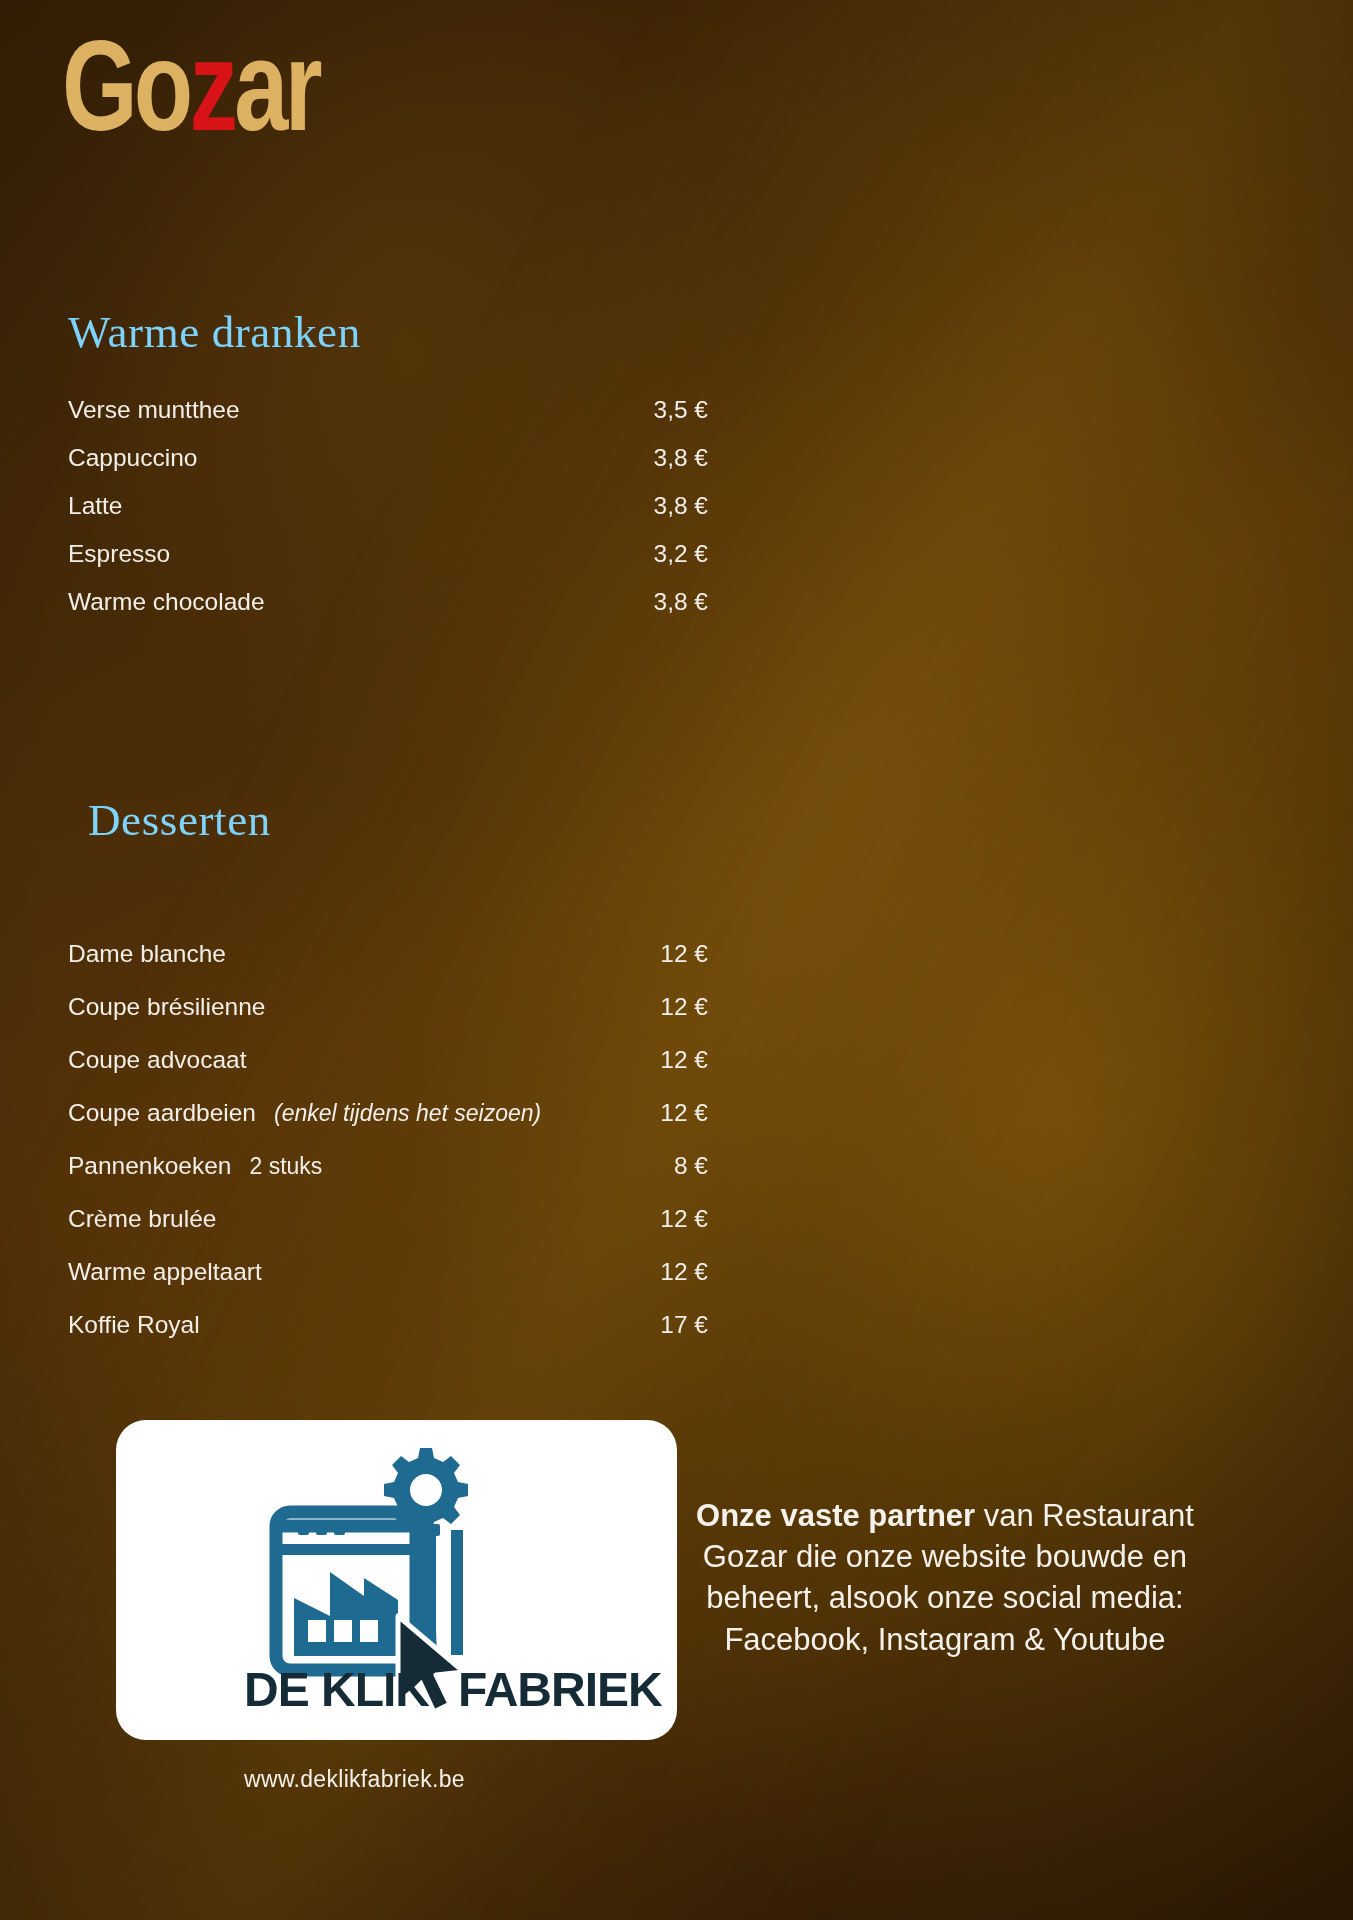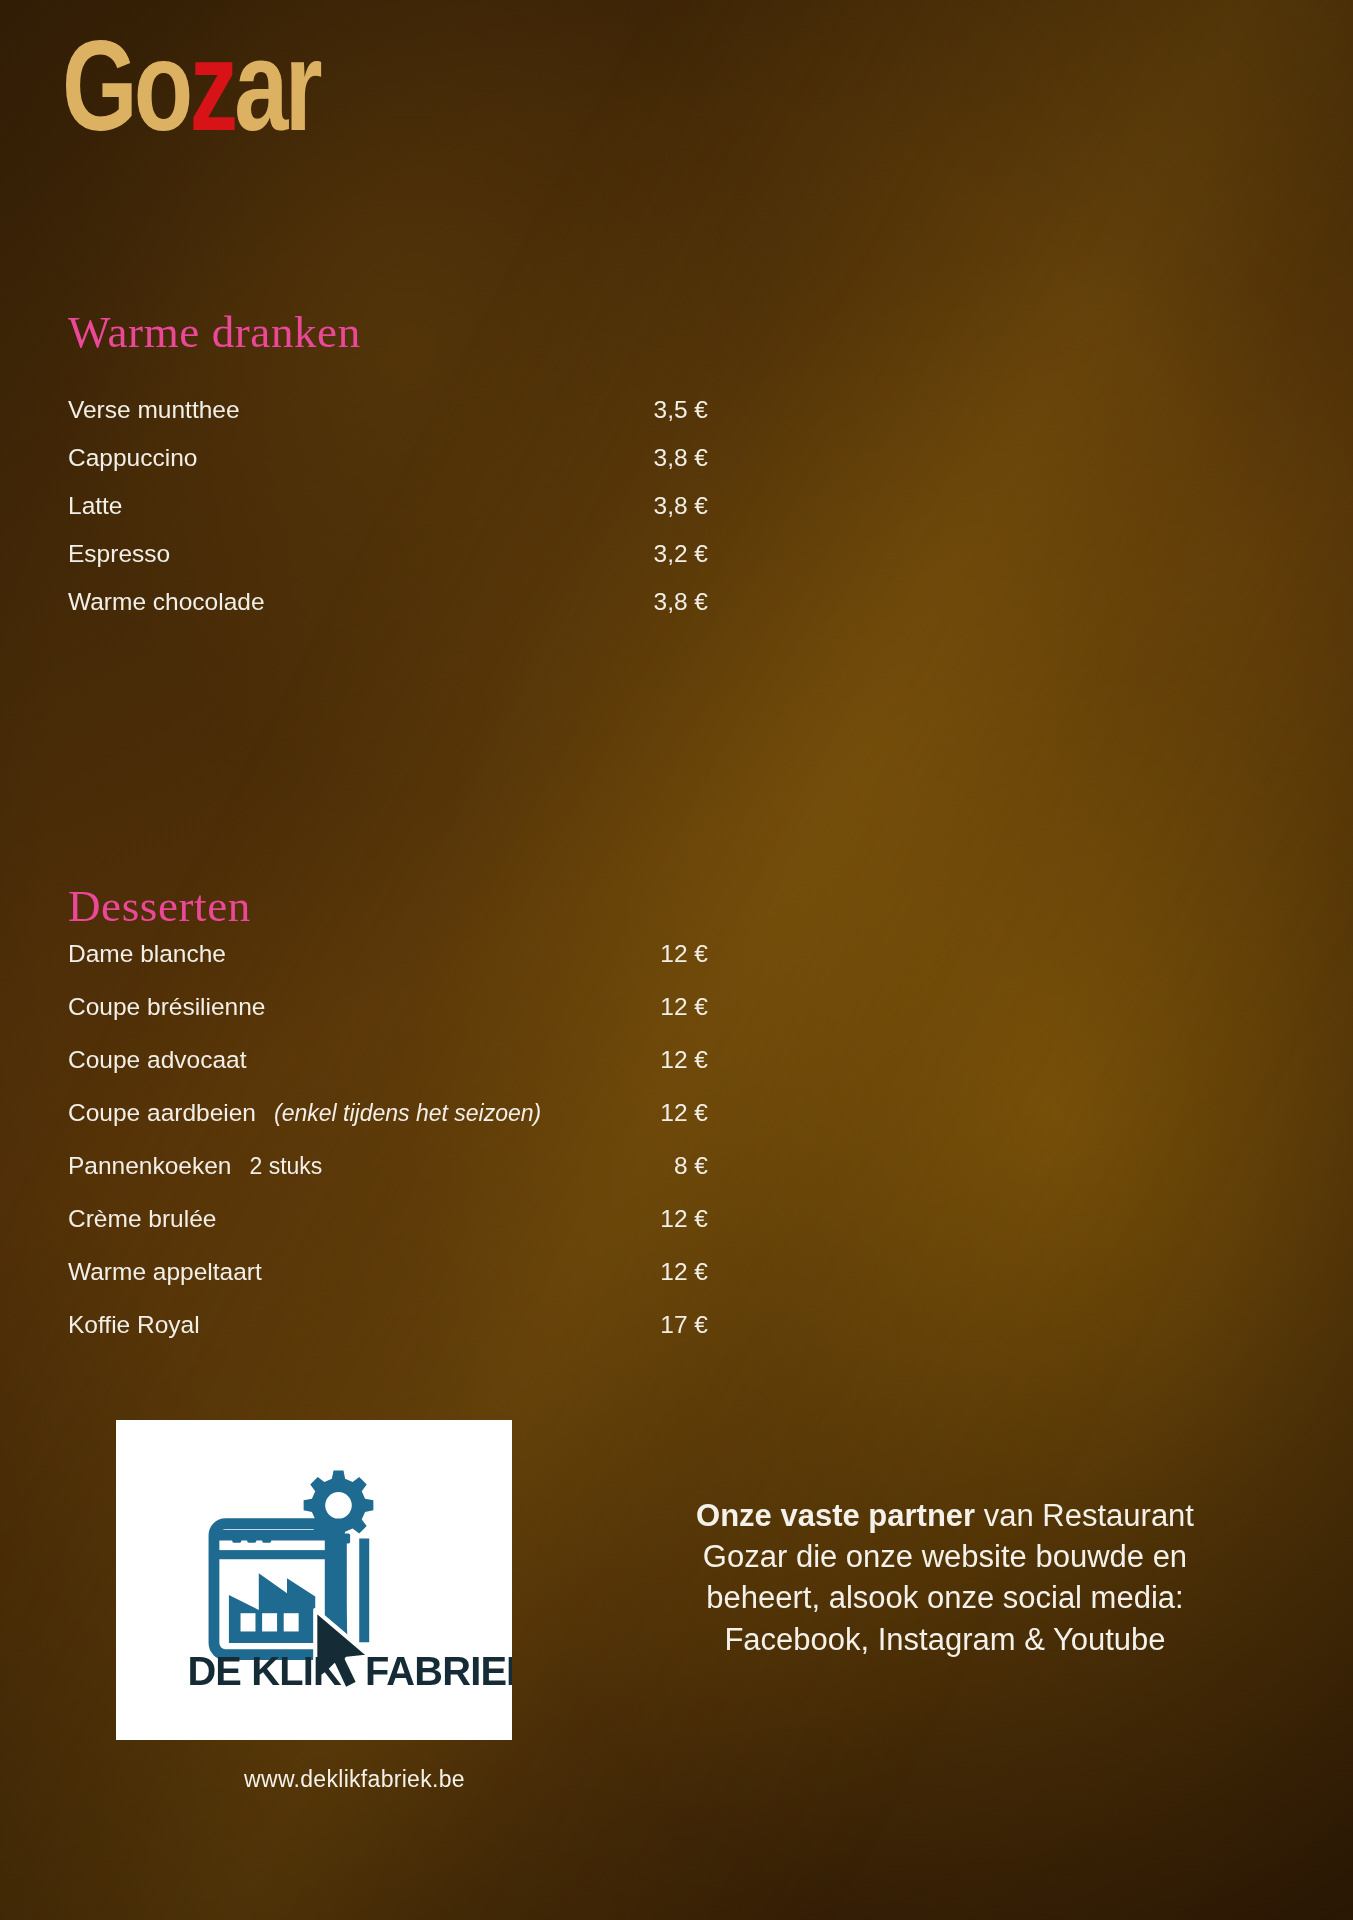--- a/index.html
+++ b/index.html
@@ -74,26 +74,26 @@
   }
   .logo .g1 { color: #dcb262; }
   .logo .gz { color: #d81317; }
 
   
   .section-title {
     position: absolute;
     left: 68px;
     font-family: "Liberation Serif", serif;
     font-size: 45px;
-    color: #ec4899;
+    color: #7dd3fc;
     letter-spacing: 0.6px;
     white-space: nowrap;
   }
   #heading-drinks { top: 306px; }
-  #heading-desserts { top: 880px; }
+  #heading-desserts { top: 794px; margin-left: 20px; }
 
   
   .menu-list {
     position: absolute;
     left: 68px;
     width: 640px;
   }
   #list-drinks { top: 396px; }
   #list-desserts { top: 940px; }
 
@@ -126,24 +126,25 @@
     width: 130px;
     text-align: right;
     white-space: nowrap;
   }
 
   
   .partner-logo-box {
     position: absolute;
     left: 116px;
     top: 1420px;
-    width: 396px;
+    width: 561px;
     height: 320px;
     background: #ffffff;
     overflow: hidden;
+    border-radius: 30px;
   }
   .partner-logo-svg { display: block; width: 100%; height: 100%; }
 
   .partner-text {
     position: absolute;
     left: 660px;
     top: 1495px;
     width: 570px;
     text-align: center;
     color: #f4f1ea;

